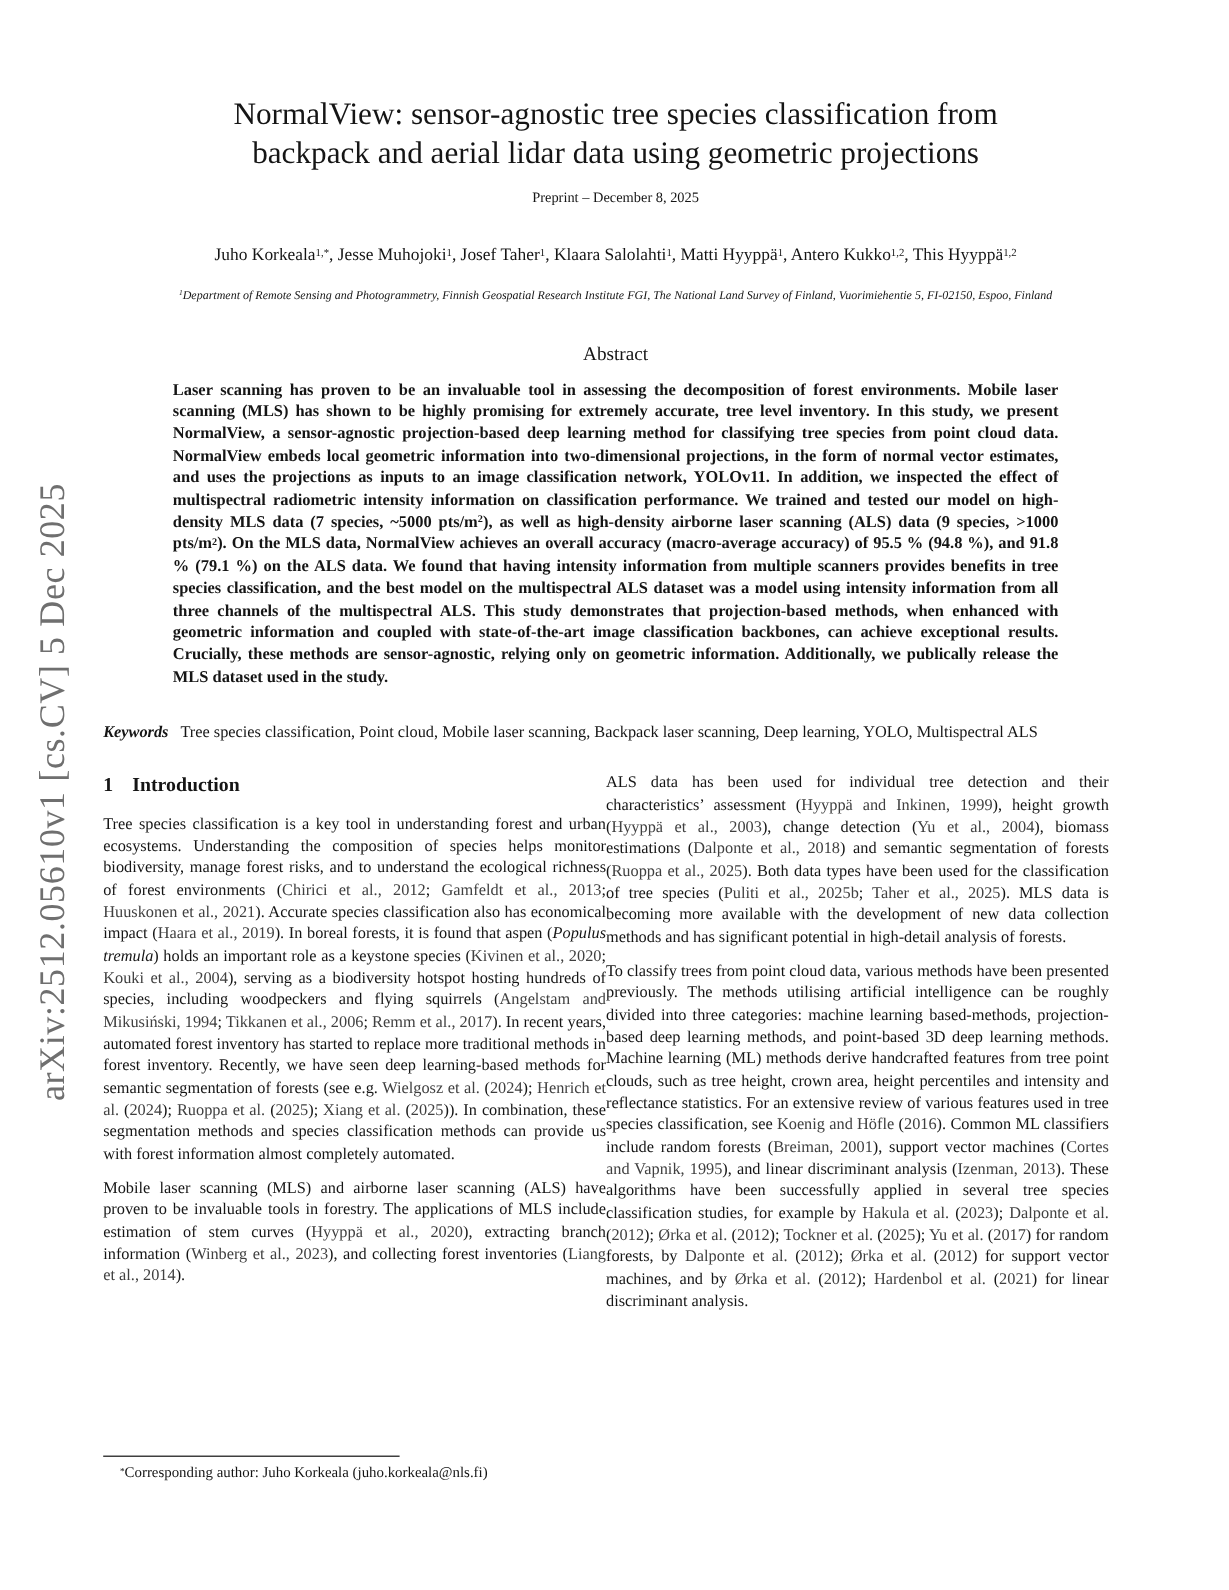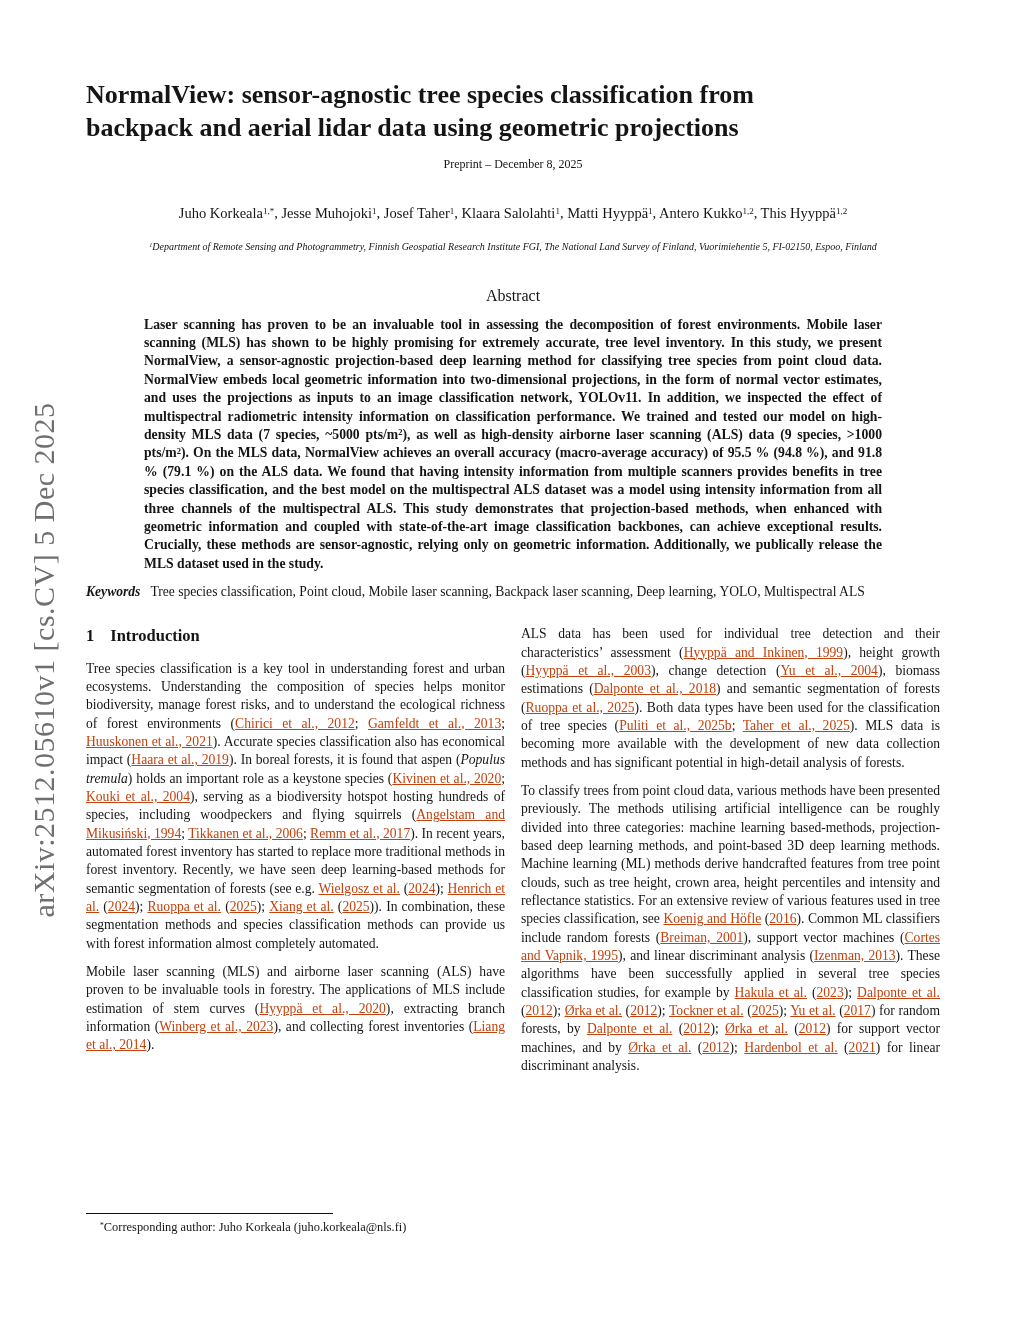--- a/index.html
+++ b/index.html
@@ -22,21 +22,22 @@
     color: #6f6f6f;
     letter-spacing: 0.5px;
   }
   .content {
     position: absolute;
     left: 86px; top: 0;
     width: 854px;
   }
   .title {
     margin-top: 78px;
-    font-weight: bold;
+    text-align: center;
+    font-weight: normal;
     font-size: 26px;
     line-height: 33px;
   }
   .preprint {
     margin-top: 13px;
     text-align: center;
     font-size: 12px;
   }
   .authors {
     margin-top: 33px;
@@ -59,47 +60,46 @@
   .abstract-body {
     width: 738px;
     margin: 11px auto 0 auto;
     text-align: justify;
     font-size: 13.7px;
     line-height: 18.4px;
     hyphens: auto;
     font-weight: bold;
   }
   .keywords {
-    margin-top: 10px;
+    margin-top: 28px;
     font-size: 13.6px;
     line-height: 18px;
     text-align: left;
   }
   .kw-label { font-weight: bold; font-style: italic; margin-right: 10px; }
   .columns {
     display: flex;
-    gap: 16px;
     margin-top: 24px;
   }
   .col {
     width: 419px;
     text-align: justify;
     font-size: 13.6px;
     line-height: 18.35px;
     hyphens: auto;
   }
   .section-heading {
     font-size: 16.5px;
     font-weight: bold;
     margin: 2px 0 14px 0;
     text-align: left;
   }
   .section-heading .sec-num { display: inline-block; margin-right: 16px; }
   .col p { margin: 0 0 10px 0; }
-  .cite { color: #c2410c; text-decoration: underline; }
+  .cite { color: #404040; }
   .it { font-style: italic; }
   sup {
     font-size: 0.62em;
     line-height: 0;
     position: relative;
     top: -0.45em;
     vertical-align: baseline;
   }
   .footnote {
     position: absolute;

